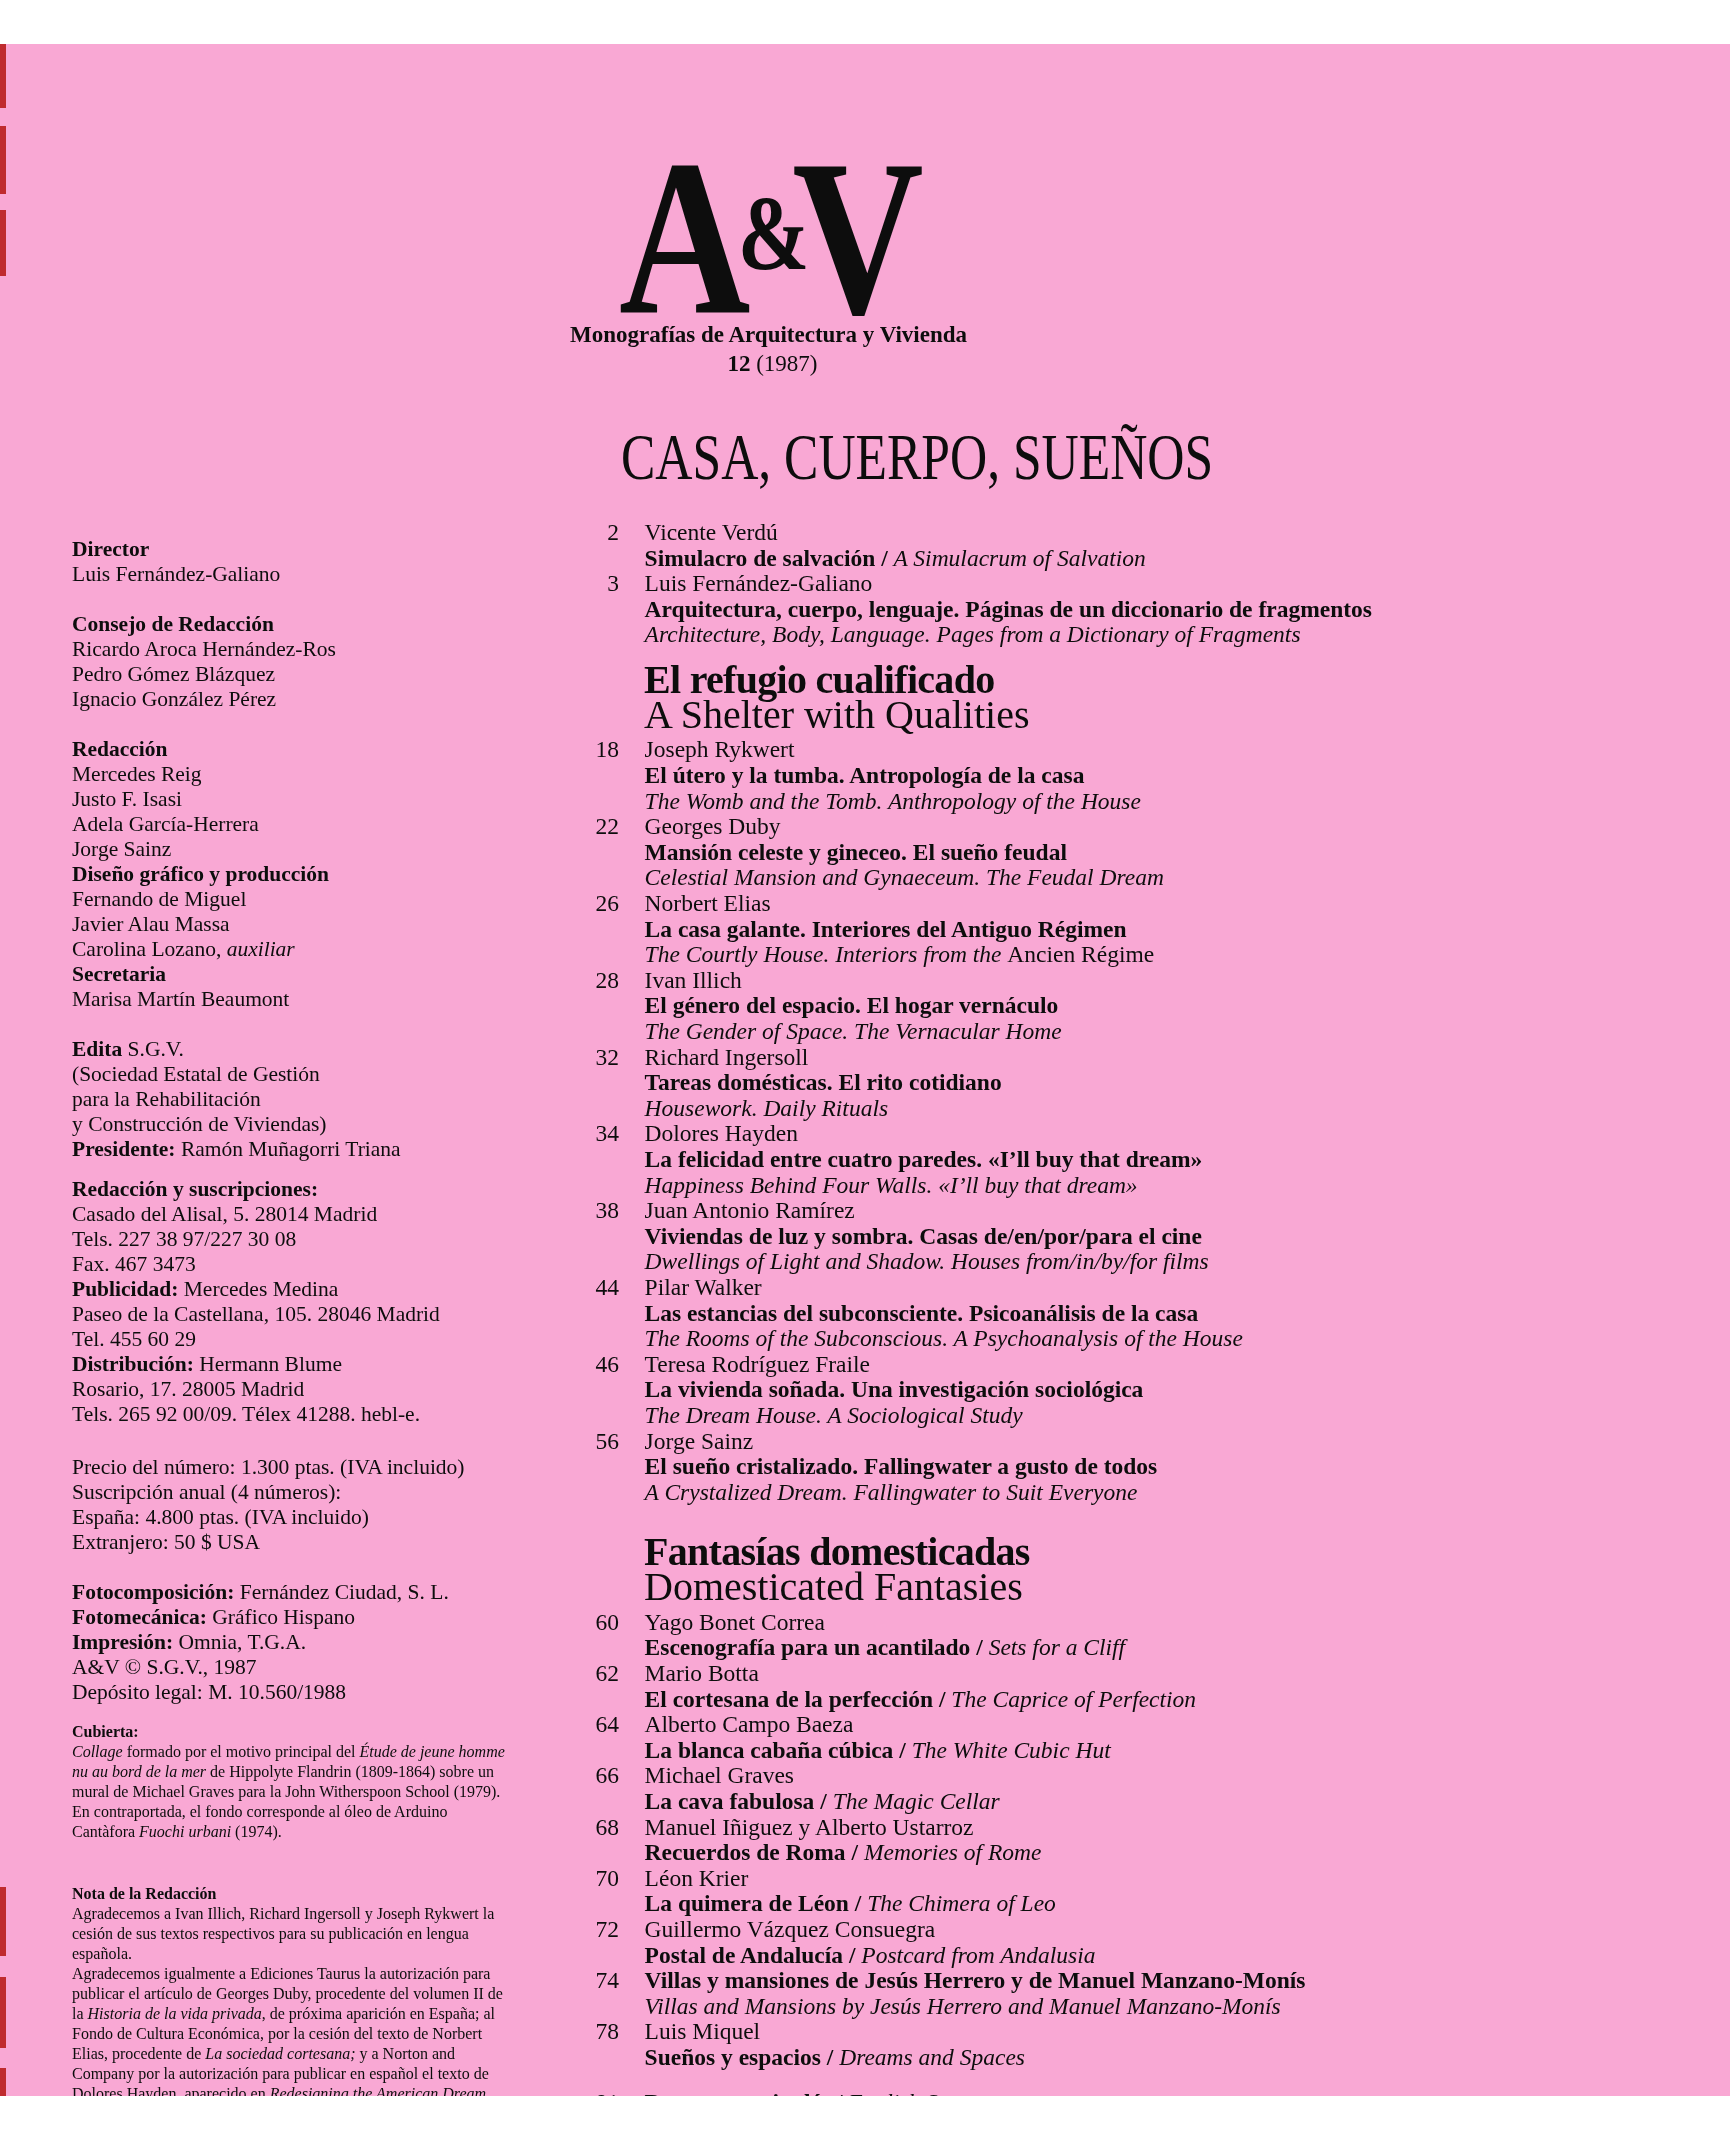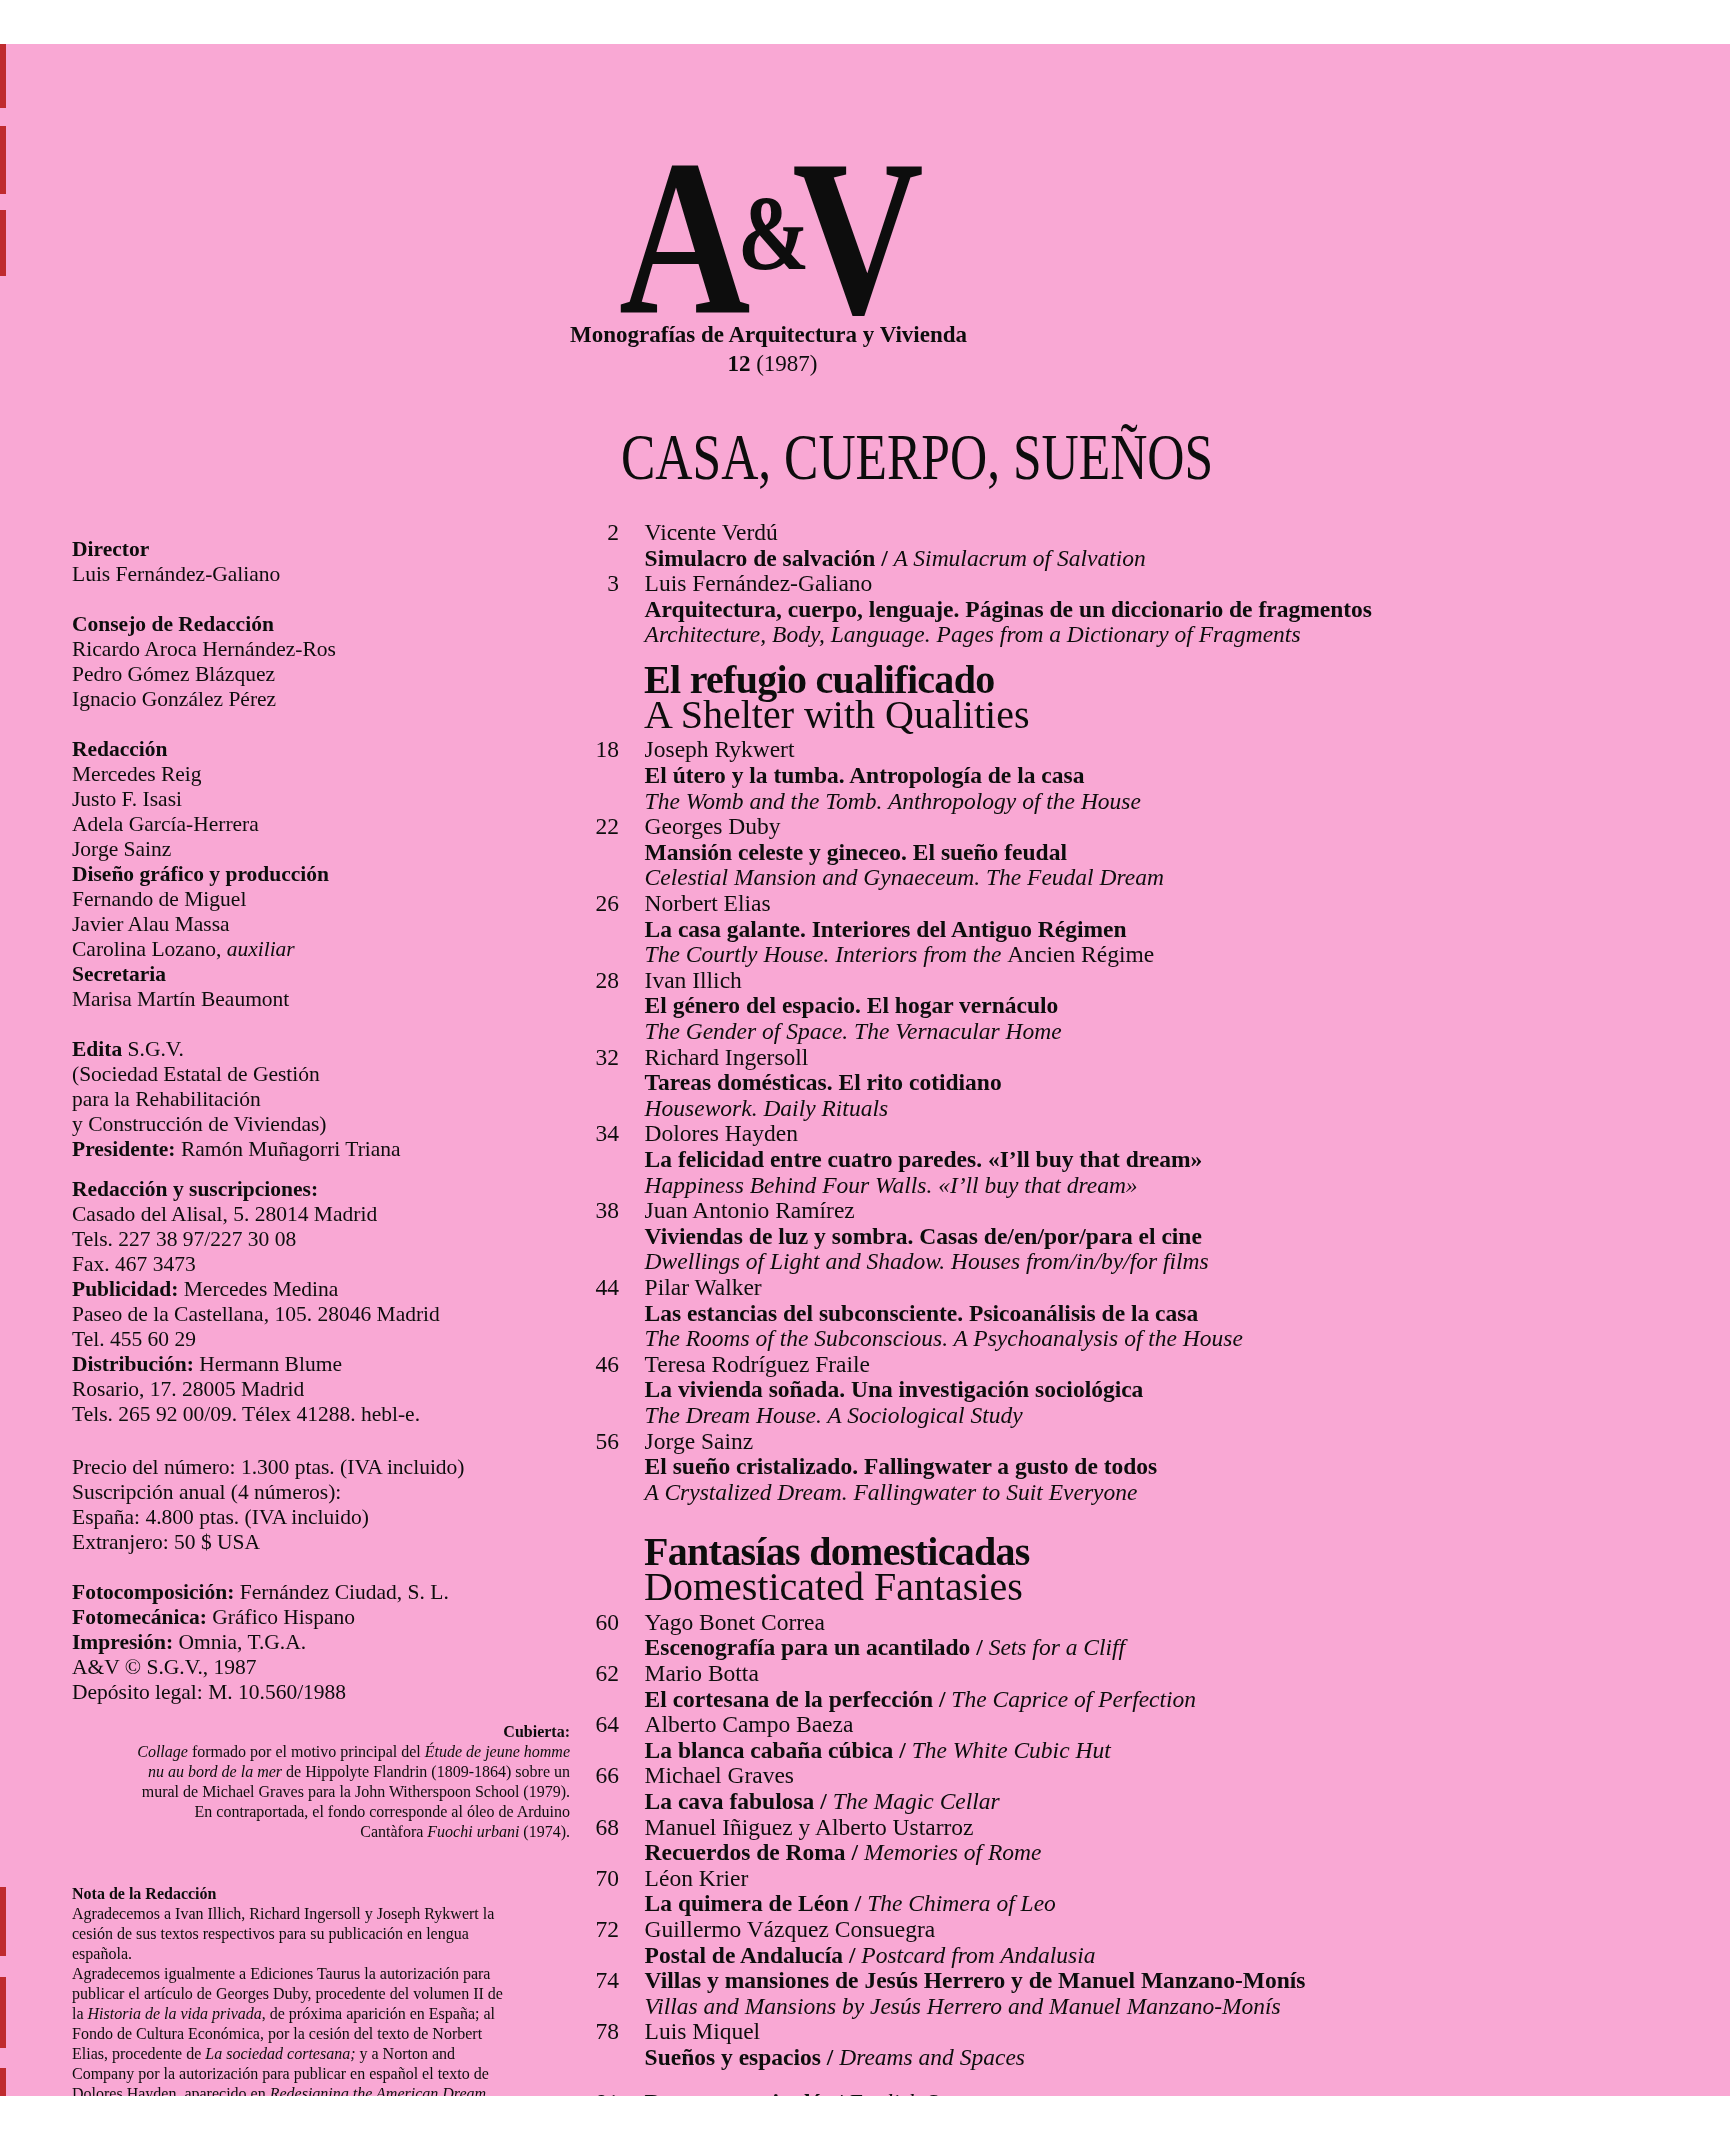--- a/index.html
+++ b/index.html
@@ -35,21 +35,21 @@
     font-weight:normal;white-space:nowrap;
     transform:scaleX(0.78);transform-origin:left bottom;letter-spacing:0px;
   }
 
   
   .masthead{position:absolute;left:72px;top:493px;width:498px;}
   .masthead .section{margin-bottom:25px;}
   .masthead .section:nth-child(4){margin-bottom:15.2px;}
   .masthead .section:nth-child(5){margin-bottom:28px;}
   .masthead .section:nth-child(7){margin-bottom:16.6px;}
-  .masthead .section:nth-child(8){margin-bottom:42px;text-align:right;}
+  .masthead .section:nth-child(8){margin-bottom:42px;}
   .masthead .section:last-child{margin-bottom:0;}
   .section.normal{font-size:21.5px;line-height:25px;}
   .section.small{font-size:16px;line-height:20px;}
   .line{white-space:nowrap;}
   .b{font-weight:bold;}
   .i{font-style:italic;}
 
   
   .toc{position:absolute;left:577px;top:476px;width:1135px;font-size:23.5px;line-height:25.6px;}
   .toc-entry{display:flex;}

